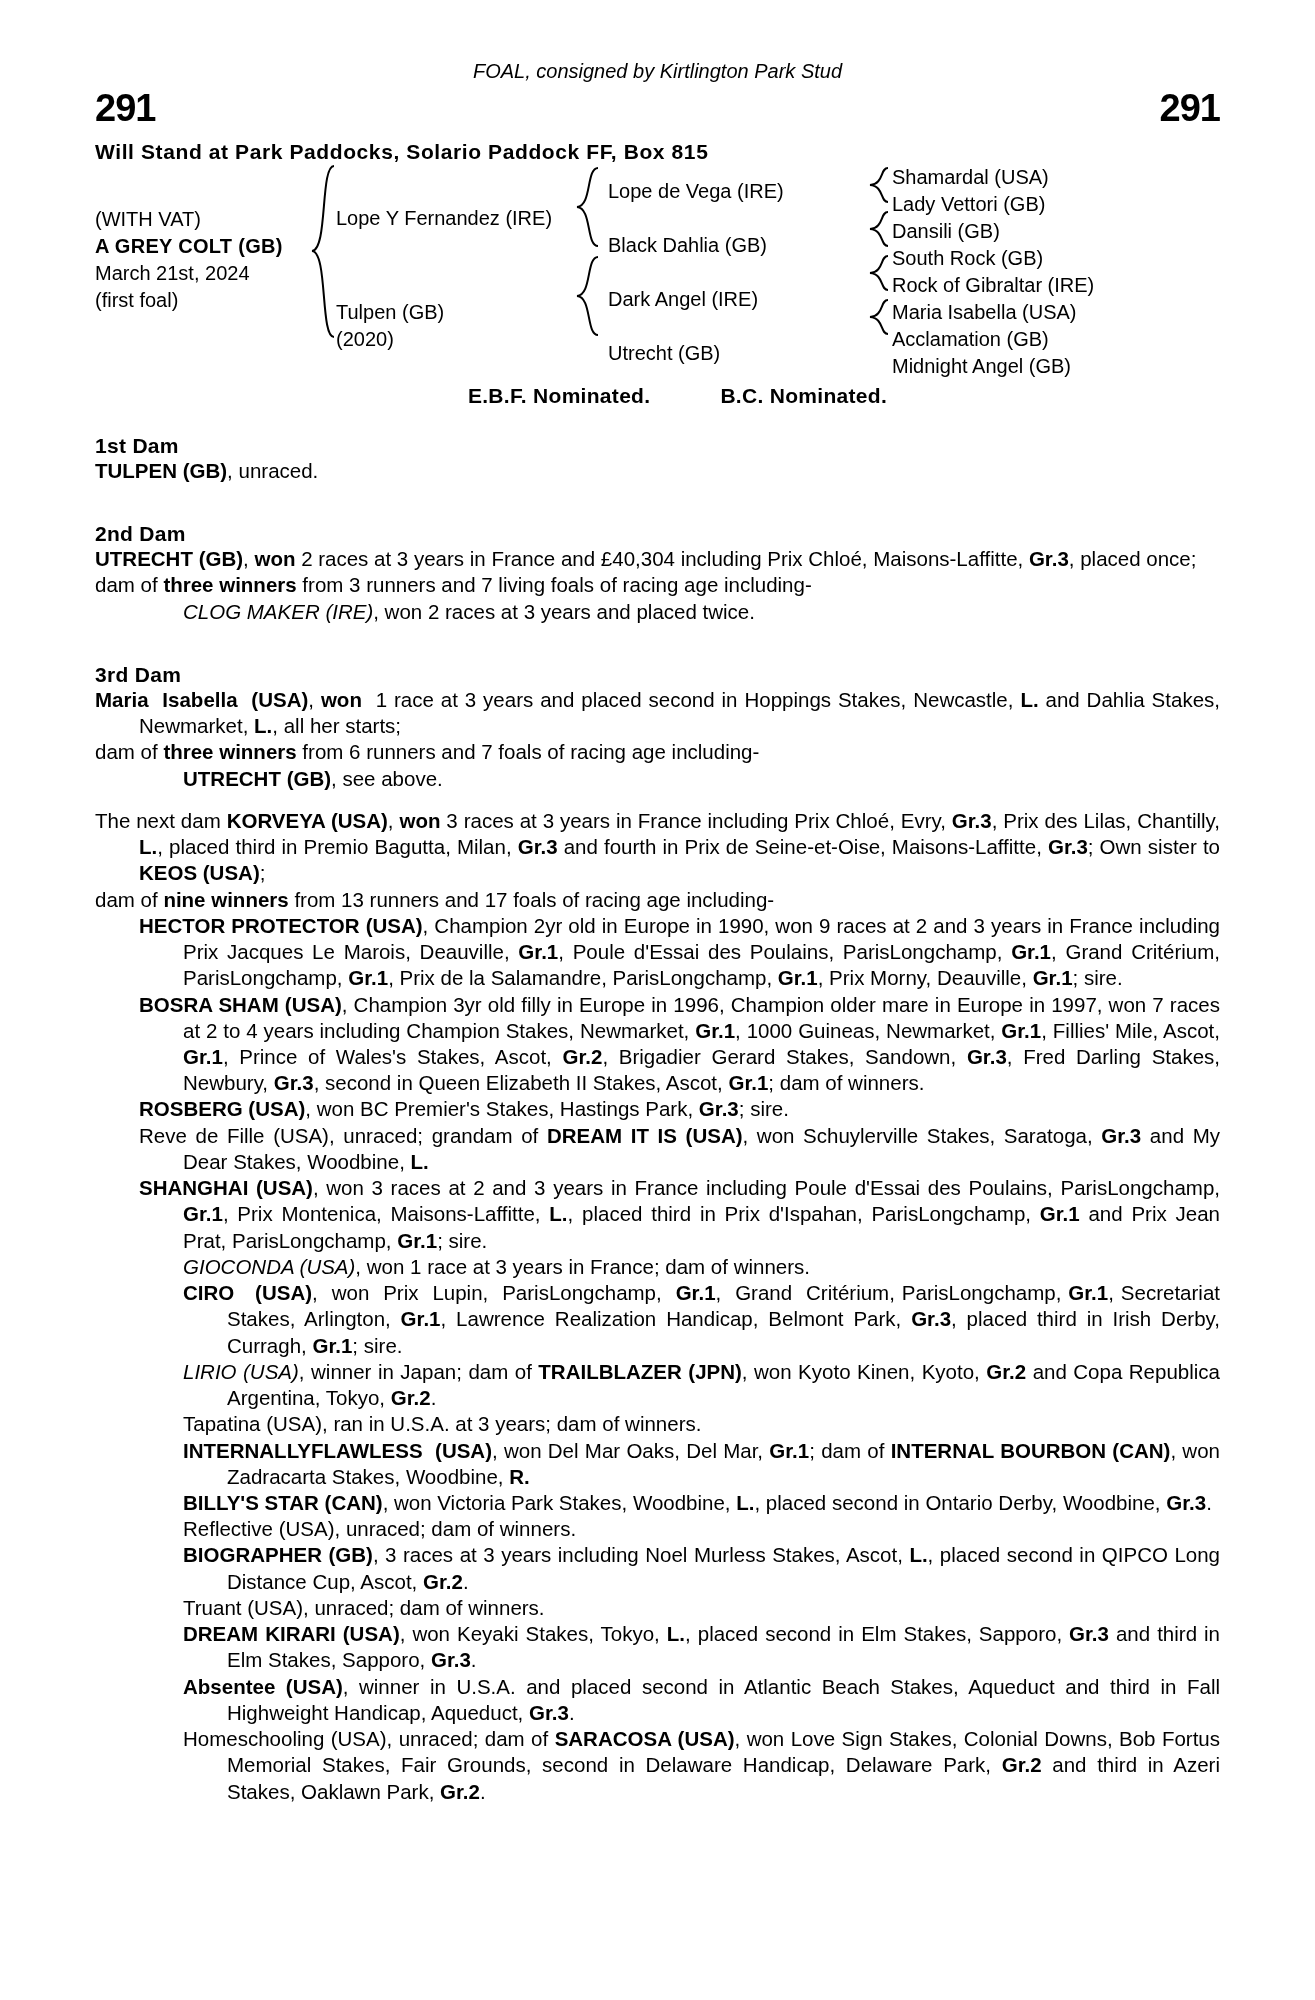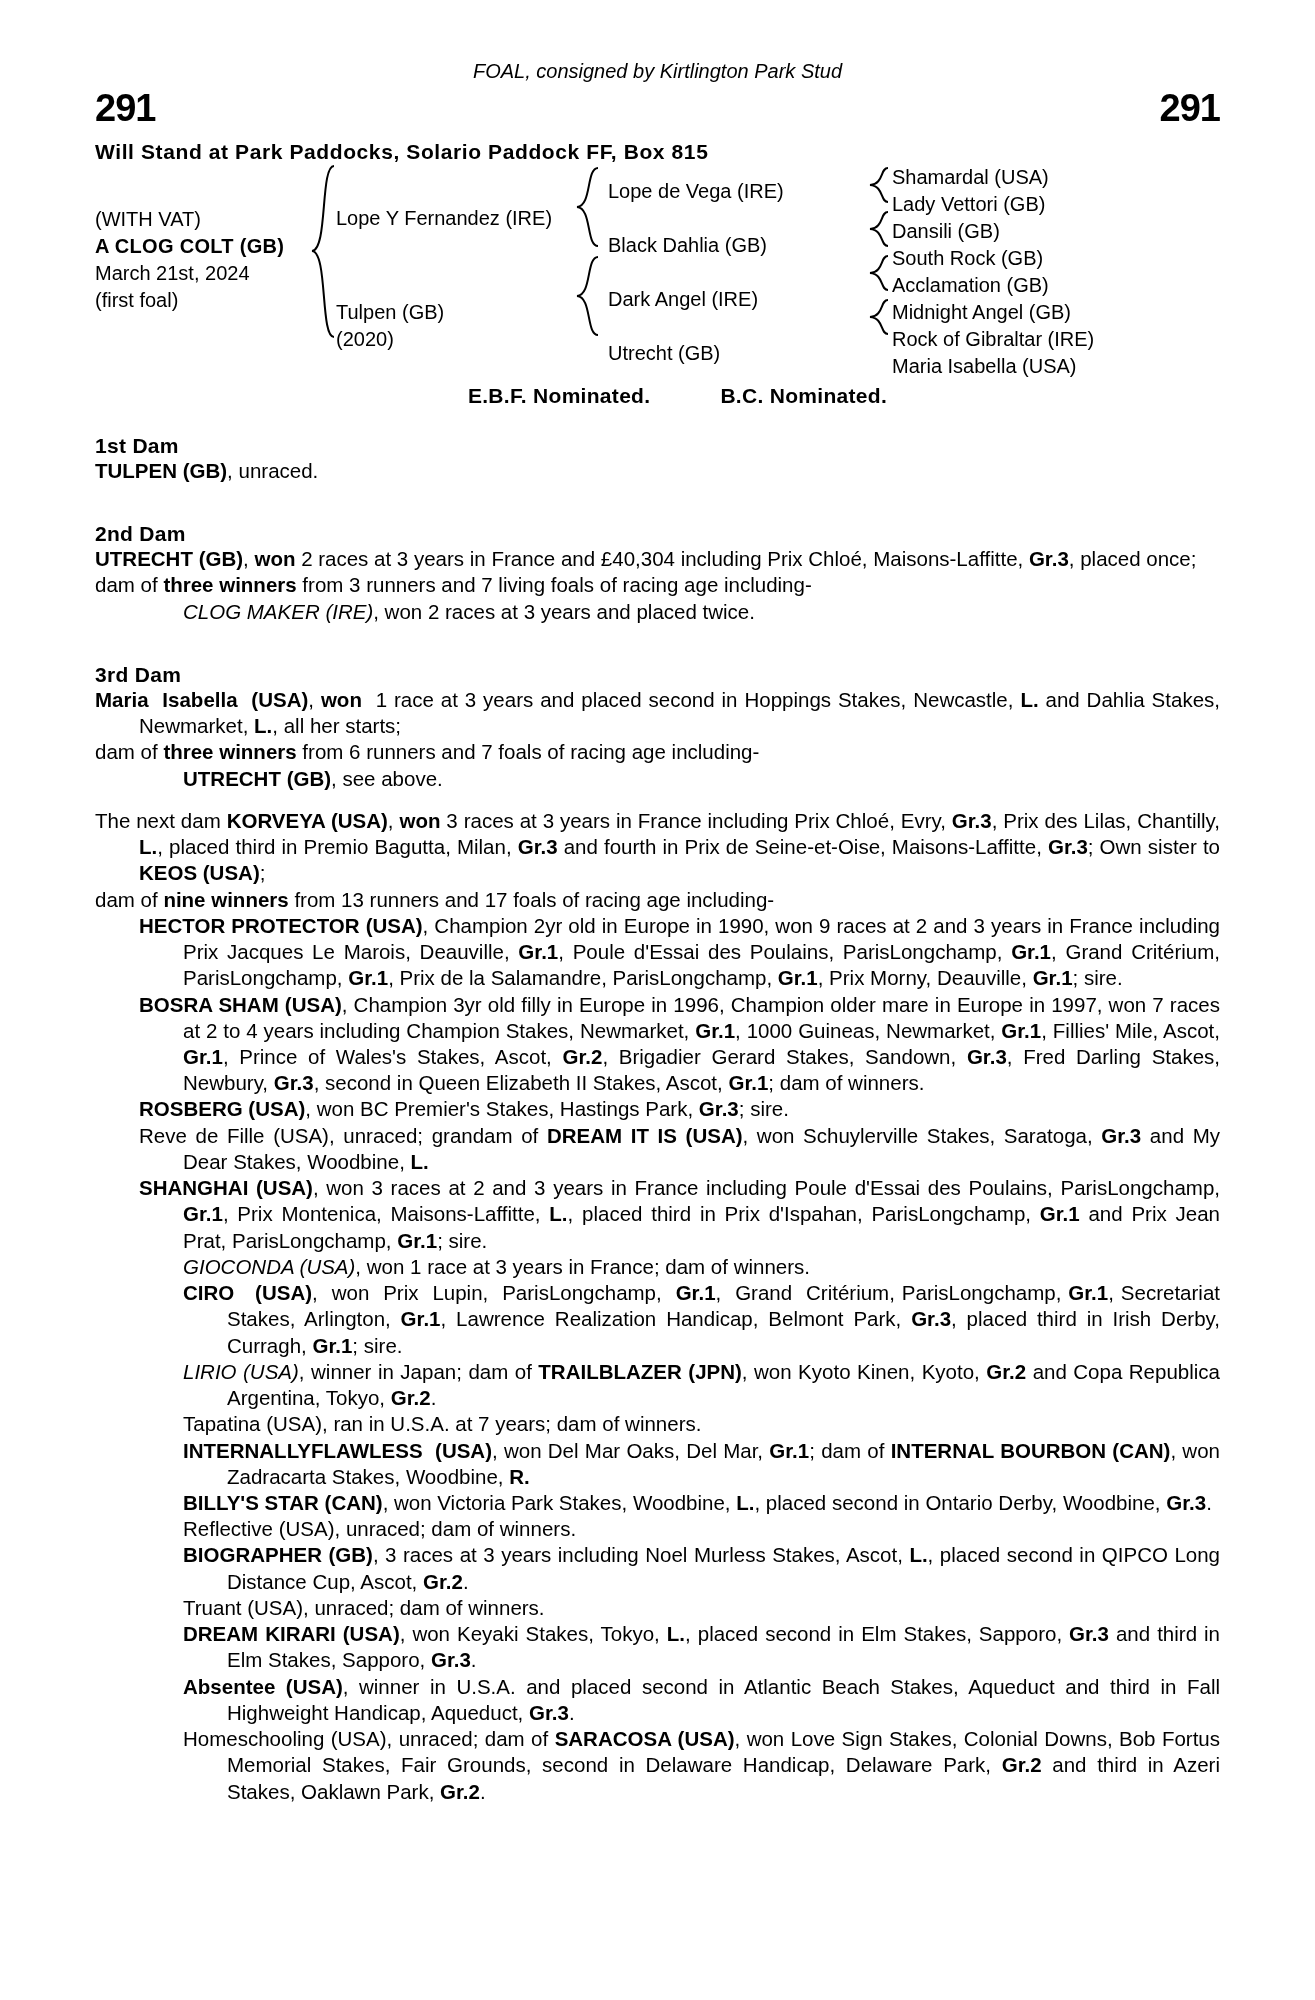--- a/index.html
+++ b/index.html
@@ -137,21 +137,21 @@
     <span>291</span>
     <span>291</span>
   </div>
 
   <div class="standline">Will Stand at Park Paddocks, Solario Paddock FF, Box 815</div>
 
   <div class="ped">
 
     <div class="ped-left">
       <div>(WITH VAT)</div>
-      <div class="bold">A CLOG COLT (GB)</div>
+      <div class="bold">A GREY COLT (GB)</div>
       <div>March 21st, 2024</div>
       <div>(first foal)</div>
     </div>
 
     <div class="brace">
       <svg width="26" height="175" viewBox="0 0 26 175" aria-hidden="true">
         <path d="M24 2 C10 2 18 86 2 87 C18 88 10 173 24 173" fill="none" stroke="#000" stroke-width="2"></path>
       </svg>
     </div>
 
@@ -206,28 +206,28 @@
         </span>
       </div>
       <div class="gen4-pair">
         <span class="lines">
           <span style="display:block">Dansili (GB)</span>
           <span style="display:block">South Rock (GB)</span>
         </span>
       </div>
       <div class="gen4-pair">
         <span class="lines">
+          <span style="display:block">Rock of Gibraltar (IRE)</span>
+          <span style="display:block">Maria Isabella (USA)</span>
+        </span>
+      </div>
+      <div class="gen4-pair">
+        <span class="lines">
           <span style="display:block">Acclamation (GB)</span>
           <span style="display:block">Midnight Angel (GB)</span>
-        </span>
-      </div>
-      <div class="gen4-pair">
-        <span class="lines">
-          <span style="display:block">Rock of Gibraltar (IRE)</span>
-          <span style="display:block">Maria Isabella (USA)</span>
         </span>
       </div>
     </div>
   </div>
 
   <div class="noms">
     <span>E.B.F. Nominated.</span>
     <span>B.C. Nominated.</span>
   </div>
 
@@ -289,21 +289,21 @@
   <p class="t nj ind3">
     <i>GIOCONDA (USA)</i>, won 1 race at 3 years in France; dam of winners.
   </p>
   <p class="t ind4">
     <b>CIRO&nbsp; &nbsp;(USA)</b>,&nbsp; won&nbsp; Prix&nbsp; Lupin,&nbsp; ParisLongchamp,&nbsp; <b>Gr.1</b>,&nbsp; Grand&nbsp; Critérium, ParisLongchamp, <b>Gr.1</b>, Secretariat Stakes, Arlington, <b>Gr.1</b>, Lawrence Realization Handicap, Belmont Park, <b>Gr.3</b>, placed third in Irish Derby, Curragh, <b>Gr.1</b>; sire.
   </p>
   <p class="t ind4">
     <i>LIRIO (USA)</i>, winner in Japan; dam of <b>TRAILBLAZER (JPN)</b>, won Kyoto Kinen, Kyoto, <b>Gr.2</b> and Copa Republica Argentina, Tokyo, <b>Gr.2</b>.
   </p>
   <p class="t nj ind3">
-    Tapatina (USA), ran in U.S.A. at 7 years; dam of winners.
+    Tapatina (USA), ran in U.S.A. at 3 years; dam of winners.
   </p>
   <p class="t ind4">
     <b>INTERNALLYFLAWLESS&nbsp; (USA)</b>, won Del Mar Oaks, Del Mar, <b>Gr.1</b>; dam of <b>INTERNAL BOURBON (CAN)</b>, won Zadracarta Stakes, Woodbine, <b>R.</b>
   </p>
   <p class="t ind4">
     <b>BILLY'S STAR (CAN)</b>, won Victoria Park Stakes, Woodbine, <b>L.</b>, placed second in Ontario Derby, Woodbine, <b>Gr.3</b>.
   </p>
   <p class="t nj ind3">
     Reflective (USA), unraced; dam of winners.
   </p>

